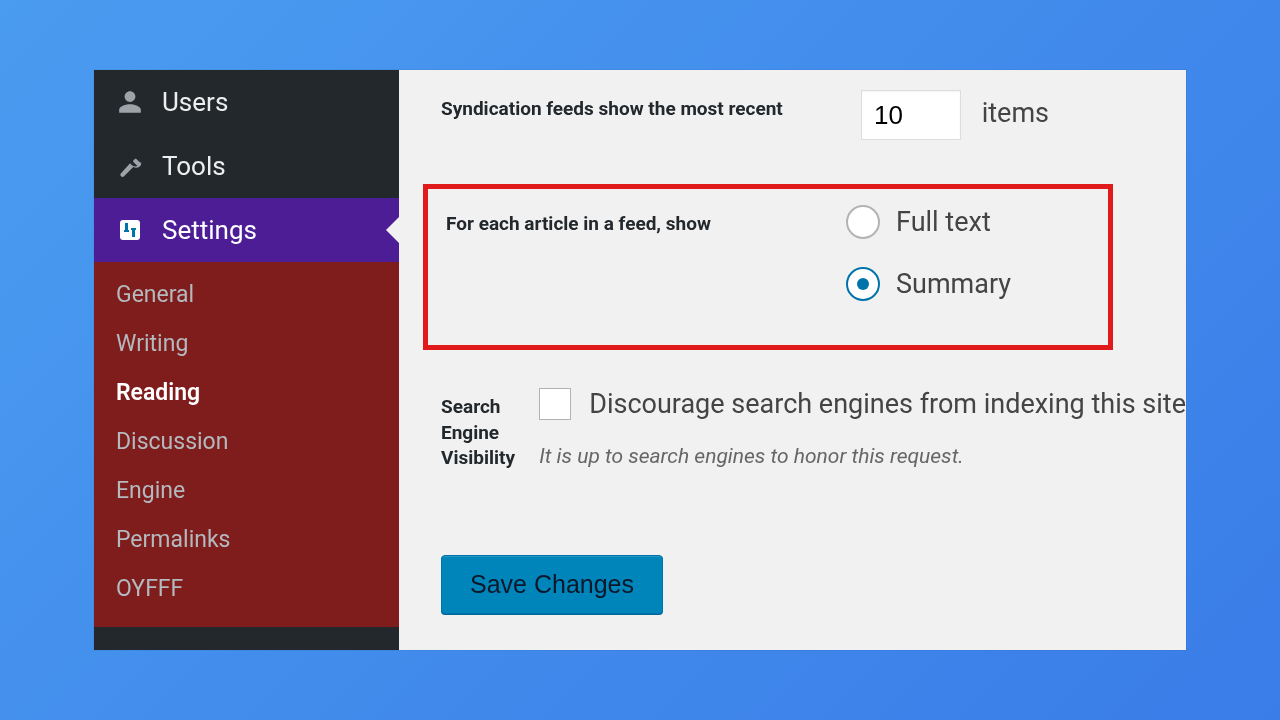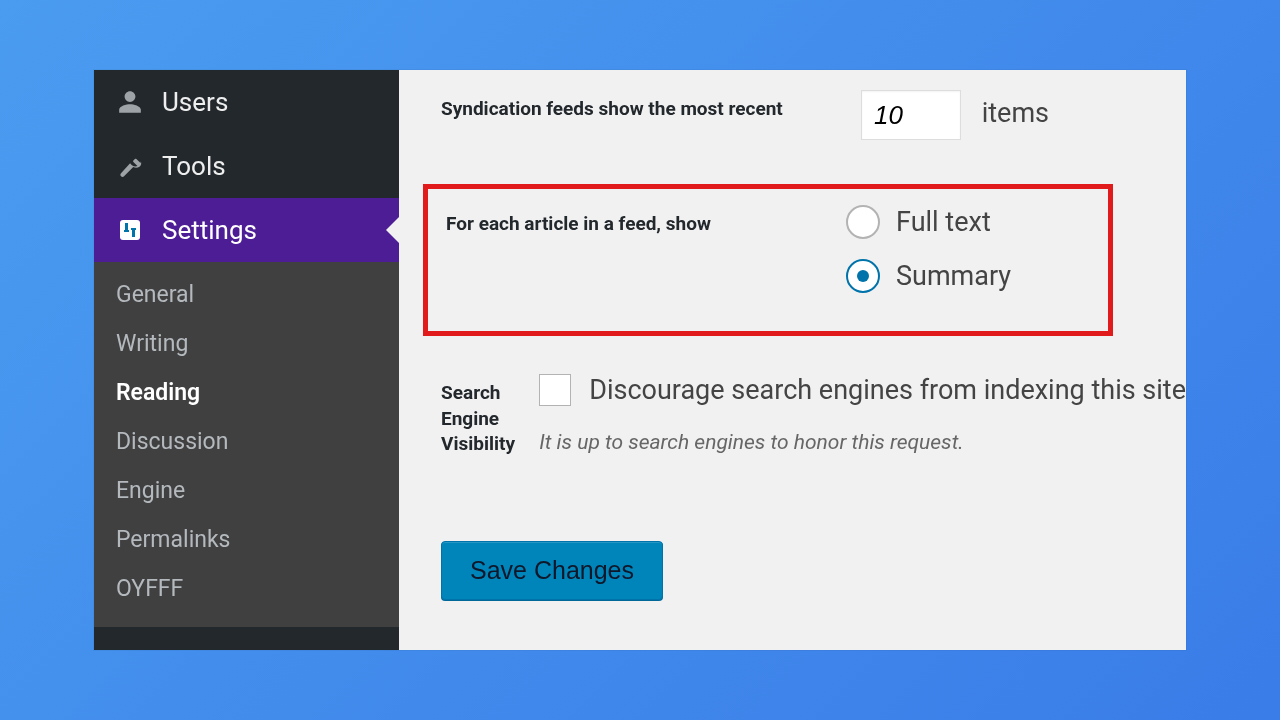--- a/index.html
+++ b/index.html
@@ -5,34 +5,34 @@
   html,body{margin:0;padding:0;width:1280px;height:720px;font-family:-apple-system,BlinkMacSystemFont,"Segoe UI",Roboto,Helvetica,Arial,sans-serif;-webkit-font-smoothing:antialiased;}
   body{background:linear-gradient(135deg,#4a9cf0 0%,#3a7ce8 100%);display:flex;align-items:center;justify-content:center;}
   .window{width:1092px;height:580px;background:#f1f1f1;display:flex;overflow:hidden;box-shadow:0 0 0 1px rgba(0,0,0,.04);}
   
   .sidebar{width:305px;background:#23282d;color:#eee;display:flex;flex-direction:column;font-size:26px;}
   .sb-top{display:flex;align-items:center;gap:18px;padding:17px 22px;color:#eee;font-weight:400;cursor:pointer;}
   .sb-top .icon{width:28px;height:28px;display:flex;align-items:center;justify-content:center;color:#9ea3a8;flex-shrink:0;}
   .sb-top.active{background:#4c1d95;color:#fff;position:relative;}
   .sb-top.active .icon{color:#fff;}
   .sb-top.active::after{content:"";position:absolute;right:-1px;top:50%;transform:translateY(-50%);width:0;height:0;border-top:14px solid transparent;border-bottom:14px solid transparent;border-right:14px solid #f1f1f1;}
-  .submenu{background:#404040;padding:8px 4px 14px 0;}
+  .submenu{background:#7f1d1d;padding:8px 4px 14px 0;}
   .sub-item{padding:11px 22px;color:#b4b9be;font-size:23px;cursor:pointer;}
   .sub-item.current{color:#fff;font-weight:600;}
   
   .content{flex:1;background:#f1f1f1;padding:20px 0 0 42px;color:#23282d;position:relative;overflow:hidden;}
   .row{display:flex;align-items:flex-start;margin-bottom:44px;}
   .row .label{width:420px;font-size:19px;font-weight:700;line-height:1.35;padding-top:6px;}
   .row .control{flex:1;font-size:27px;color:#444;}
-  .numbox{width:100px;height:50px;border:1px solid #ddd;background:#fff;font-size:26px;padding:0 12px;box-sizing:border-box;vertical-align:middle;box-shadow:inset 0 1px 2px rgba(0,0,0,.05);font-style:italic;}
+  .numbox{width:100px;height:50px;border:1px solid #ddd;background:#fff;font-size:26px;padding:0 12px;box-sizing:border-box;vertical-align:middle;box-shadow:inset 0 1px 2px rgba(0,0,0,.05);}
   .suffix{margin-left:14px;}
   .redbox{border:5px solid #e11b1b;padding:16px 22px 30px 18px;margin:0 42px 38px -18px;width:640px;box-sizing:content-box;}
   .redbox .row{margin-bottom:0;}
-  .radio-line{display:flex;align-items:center;gap:16px;margin-bottom:20px;cursor:pointer;}
-  .radio-line:last-child{margin-bottom:8px;}
+  .radio-line{display:flex;align-items:center;gap:16px;margin-bottom:28px;cursor:pointer;}
+  .radio-line:last-child{margin-bottom:14px;}
   .radio{width:30px;height:30px;border:2px solid #b3b3b3;border-radius:50%;display:inline-flex;align-items:center;justify-content:center;background:#fff;flex-shrink:0;}
   .radio.checked{border-color:#0073aa;}
   .radio.checked::after{content:"";width:12px;height:12px;border-radius:50%;background:#0073aa;}
   .chk{width:30px;height:30px;border:1px solid #b3b3b3;background:#fff;display:inline-block;vertical-align:middle;margin-right:18px;flex-shrink:0;}
   .hint{font-style:italic;color:#666;font-size:21px;margin-top:24px;white-space:nowrap;}
   .save-btn{display:inline-block;background:#0085ba;color:#0f172a;border:none;border-radius:4px;padding:14px 28px;font-size:25px;font-weight:400;cursor:pointer;margin-top:40px;box-shadow:0 1px 0 #006799, inset 0 1px 0 rgba(255,255,255,.15);border:1px solid #0073aa;}
   .sev-row .control{display:flex;align-items:flex-start;}
   .sev-text{white-space:nowrap;}
   svg{display:block;}
 </style>

